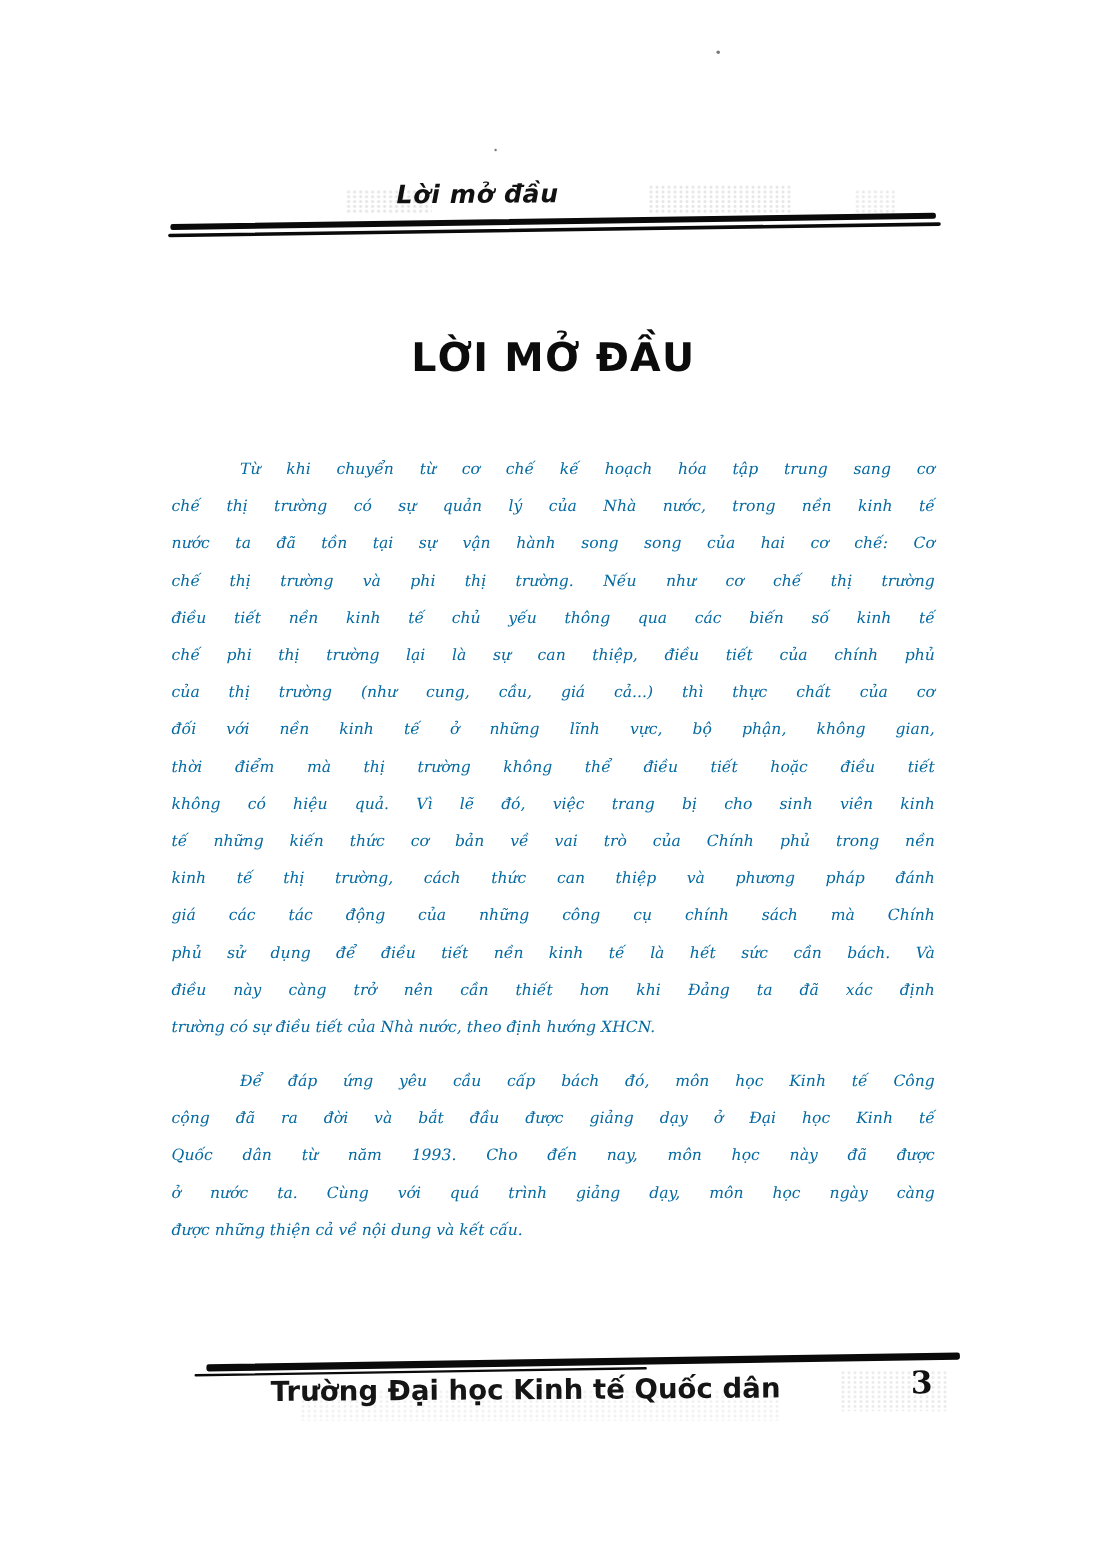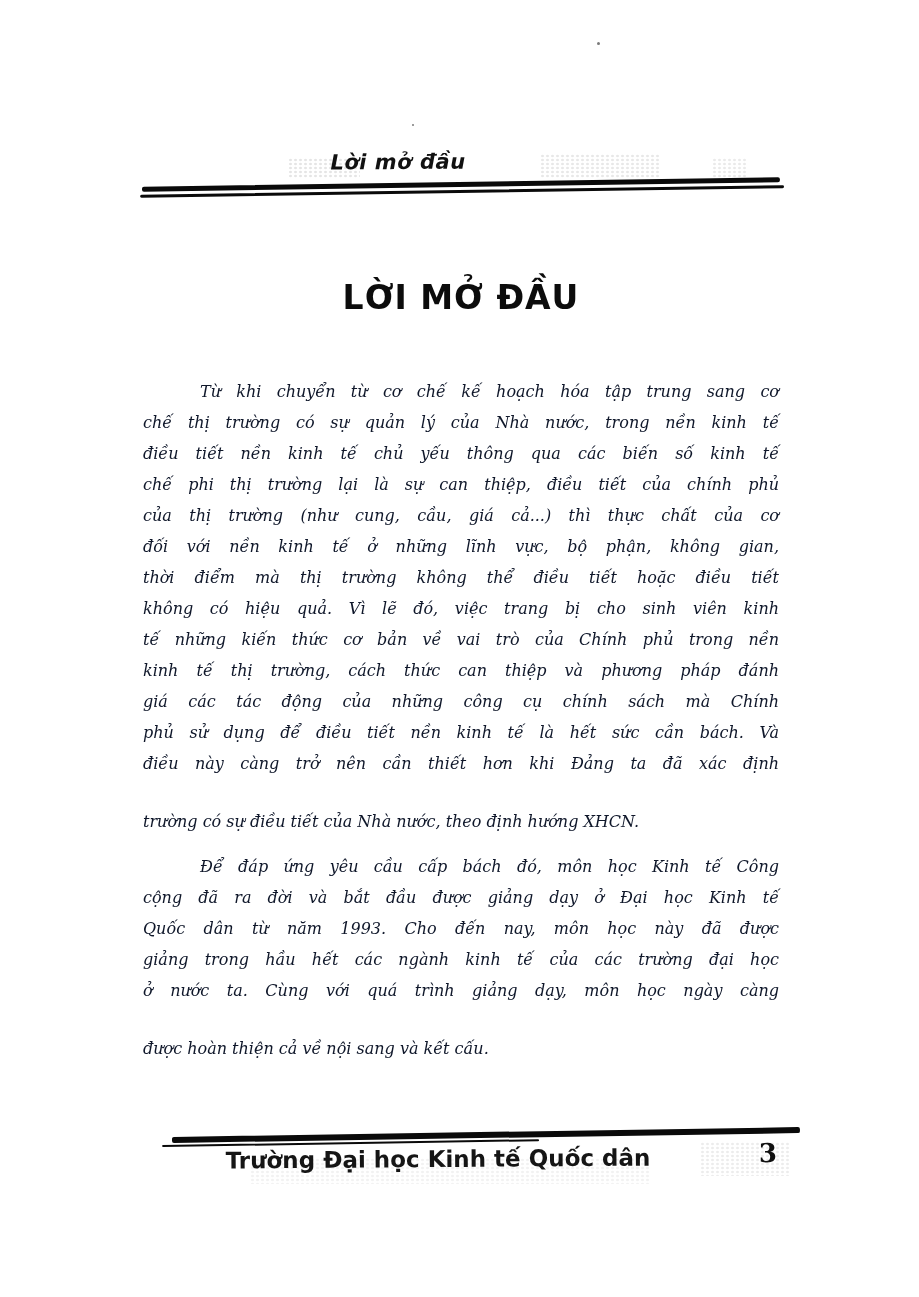--- a/index.html
+++ b/index.html
@@ -56,33 +56,33 @@
     color: #0c0c0c;
   }
 
   
   .body-text {
     position: absolute;
     left: 143px;
     top: 376px;
     width: 636px;
     font-style: italic;
-    font-size: 16px;
+    font-size: 13px;
     line-height: 31px;
-    color: #0f172a;
+    color: #0369a1;
   }
   .para { margin: 0 0 14px 0; }
   .line {
     text-align: justify;
     text-align-last: justify;
     -moz-text-align-last: justify;
     white-space: normal;
   }
   .line.first { text-indent: 57px; }
-  .line.last  { text-align-last: left; margin-top: 27px; -moz-text-align-last: left; }
+  .line.last  { text-align-last: left; -moz-text-align-last: left; }
 
   
   .footer-rule {
     position: absolute;
     left: 172px;
     top: 1132px;
     width: 628px;
     transform: rotate(-0.9deg);
   }
   .footer-rule .bar-thick { height: 6px; background: #0a0a0a; border-radius: 2px; }
@@ -147,40 +147,41 @@
     <div class="bar-thick"></div>
     <div class="bar-thin"></div>
   </div>
 
   <div class="doc-title">LỜI MỞ ĐẦU</div>
 
   <div class="body-text">
       <div class="para">
         <div class="line first">Từ khi chuyển từ cơ chế kế hoạch hóa tập trung sang cơ</div>
         <div class="line">chế thị trường có sự quản lý của Nhà nước, trong nền kinh tế</div>
+        <div class="line">nước ta đã tồn tại sự vận hành song song của hai cơ chế: Cơ</div>
+        <div class="line">chế thị trường và phi thị trường. Nếu như cơ chế thị trường</div>
         <div class="line">điều tiết nền kinh tế chủ yếu thông qua các biến số kinh tế</div>
         <div class="line">chế phi thị trường lại là sự can thiệp, điều tiết của chính phủ</div>
         <div class="line">của thị trường (như cung, cầu, giá cả...) thì thực chất của cơ</div>
         <div class="line">đối với nền kinh tế ở những lĩnh vực, bộ phận, không gian,</div>
         <div class="line">thời điểm mà thị trường không thể điều tiết hoặc điều tiết</div>
         <div class="line">không có hiệu quả. Vì lẽ đó, việc trang bị cho sinh viên kinh</div>
         <div class="line">tế những kiến thức cơ bản về vai trò của Chính phủ trong nền</div>
         <div class="line">kinh tế thị trường, cách thức can thiệp và phương pháp đánh</div>
         <div class="line">giá các tác động của những công cụ chính sách mà Chính</div>
         <div class="line">phủ sử dụng để điều tiết nền kinh tế là hết sức cần bách. Và</div>
         <div class="line">điều này càng trở nên cần thiết hơn khi Đảng ta đã xác định</div>
         <div class="line last">trường có sự điều tiết của Nhà nước, theo định hướng XHCN.</div>
       </div>
       <div class="para">
         <div class="line first">Để đáp ứng yêu cầu cấp bách đó, môn học Kinh tế Công</div>
         <div class="line">cộng đã ra đời và bắt đầu được giảng dạy ở Đại học Kinh tế</div>
         <div class="line">Quốc dân từ năm 1993. Cho đến nay, môn học này đã được</div>
-        <div class="line">giảng trong hầu hết các ngành kinh tế của các trường đại học</div>
         <div class="line">ở nước ta. Cùng với quá trình giảng dạy, môn học ngày càng</div>
-        <div class="line last">được hoàn thiện cả về nội sang và kết cấu.</div>
+        <div class="line last">được những thiện cả về nội dung và kết cấu.</div>
       </div>
     </div>
 
   <div class="footer-rule">
     <div class="bar-thick"></div>
     <div class="bar-thin"></div>
   </div>
 
   <div class="smudge s4"></div>
   <div class="smudge s5"></div>

